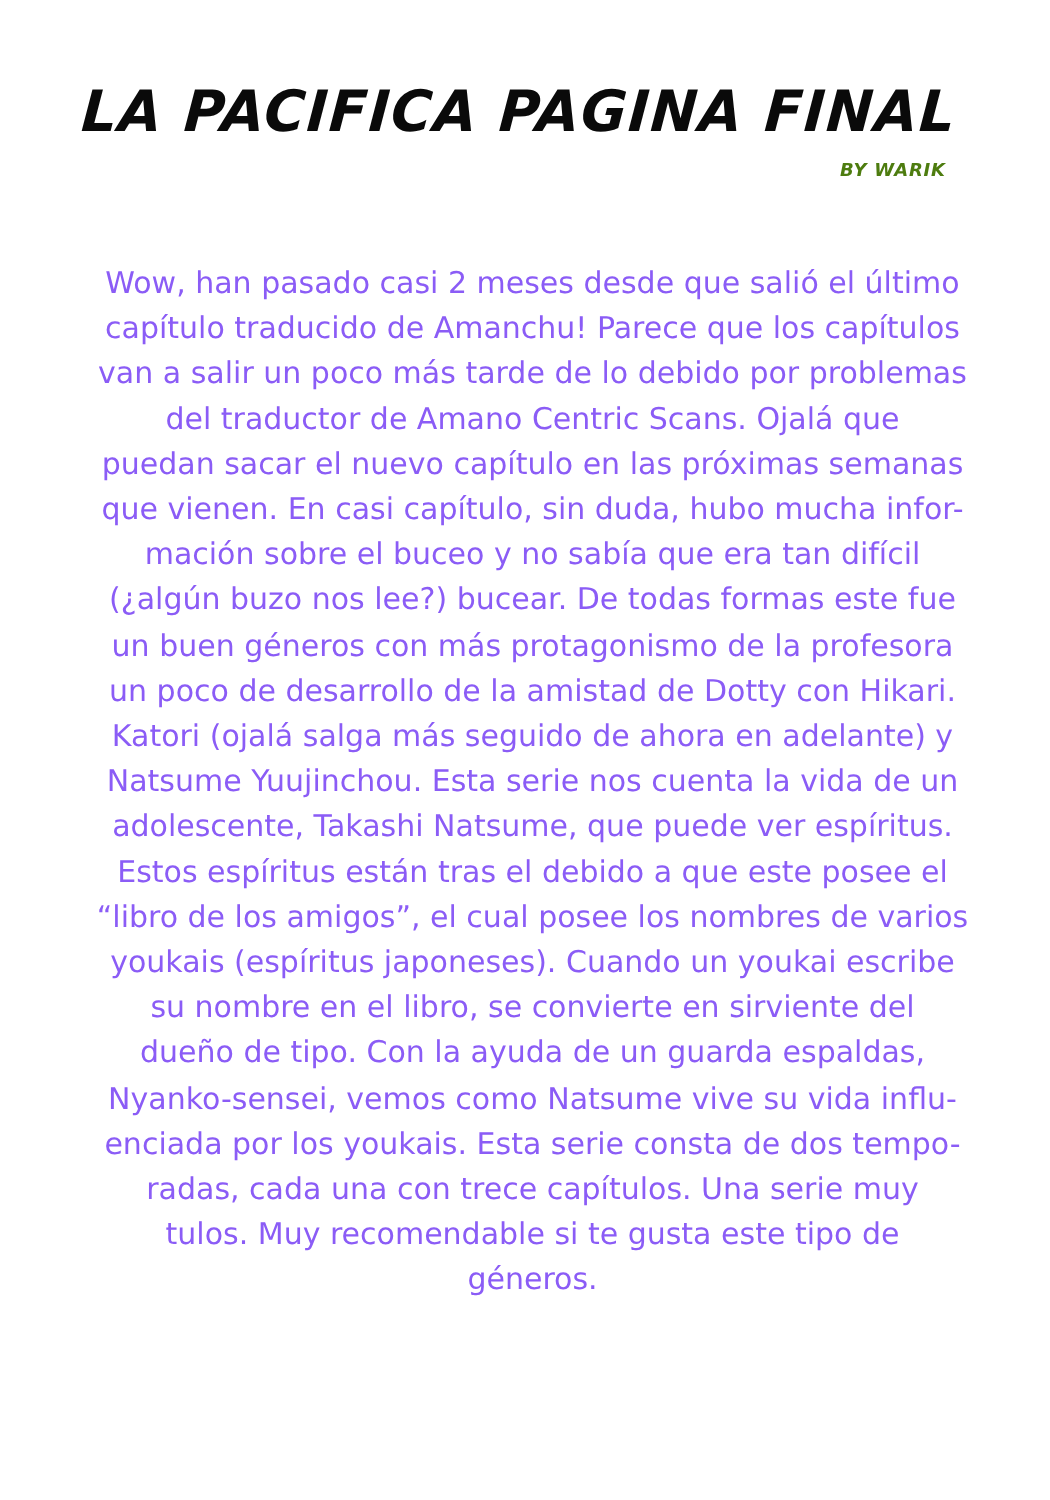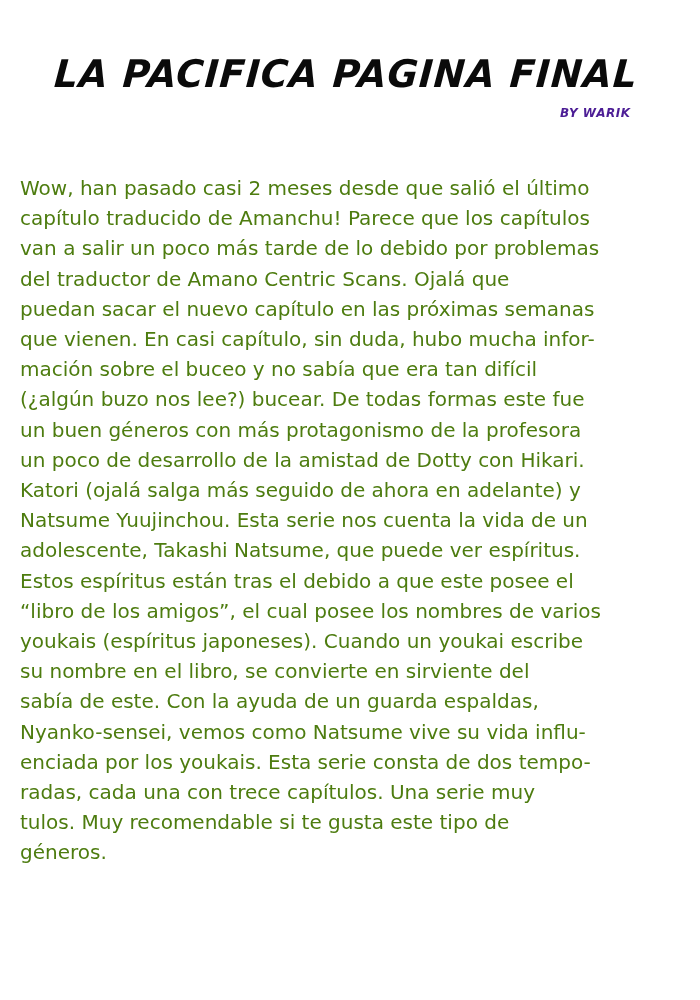--- a/index.html
+++ b/index.html
@@ -37,33 +37,33 @@
     }
     .byline {
       position: absolute;
       left: 560px;
       top: 106px;
       font-family: "DejaVu Sans", sans-serif;
       font-style: italic;
       font-weight: bold;
       font-size: 12px;
       letter-spacing: 0.5px;
-      color: #4c1d95;
+      color: #4d7c0f;
       white-space: nowrap;
     }
     .body-text {
       position: absolute;
       left: 20px;
       top: 173px;
       width: 670px;
-      text-align: left;
+      text-align: center;
       font-family: "DejaVu Sans", sans-serif;
       font-size: 20px;
       line-height: 30.2px;
-      color: #4d7c0f;
+      color: #8b5cf6;
     }
     .line {
       display: block;
       white-space: nowrap;
     }
   </style>
 </head>
 <body>
 
 <div class="page">
@@ -81,20 +81,20 @@
     <span class="line">(¿algún buzo nos lee?) bucear. De todas formas este fue</span>
     <span class="line">un buen géneros con más protagonismo de la profesora</span>
     <span class="line">un poco de desarrollo de la amistad de Dotty con Hikari.</span>
     <span class="line">Katori (ojalá salga más seguido de ahora en adelante) y</span>
     <span class="line">Natsume Yuujinchou. Esta serie nos cuenta la vida de un</span>
     <span class="line">adolescente, Takashi Natsume, que puede ver espíritus.</span>
     <span class="line">Estos espíritus están tras el debido a que este posee el</span>
     <span class="line">“libro de los amigos”, el cual posee los nombres de varios</span>
     <span class="line">youkais (espíritus japoneses). Cuando un youkai escribe</span>
     <span class="line">su nombre en el libro, se convierte en sirviente del</span>
-    <span class="line">sabía de este. Con la ayuda de un guarda espaldas,</span>
+    <span class="line">dueño de tipo. Con la ayuda de un guarda espaldas,</span>
     <span class="line">Nyanko-sensei, vemos como Natsume vive su vida influ-</span>
     <span class="line">enciada por los youkais. Esta serie consta de dos tempo-</span>
     <span class="line">radas, cada una con trece capítulos. Una serie muy</span>
     <span class="line">tulos. Muy recomendable si te gusta este tipo de</span>
     <span class="line">géneros.</span>
   </div>
 </div>
 
 </body></html>

